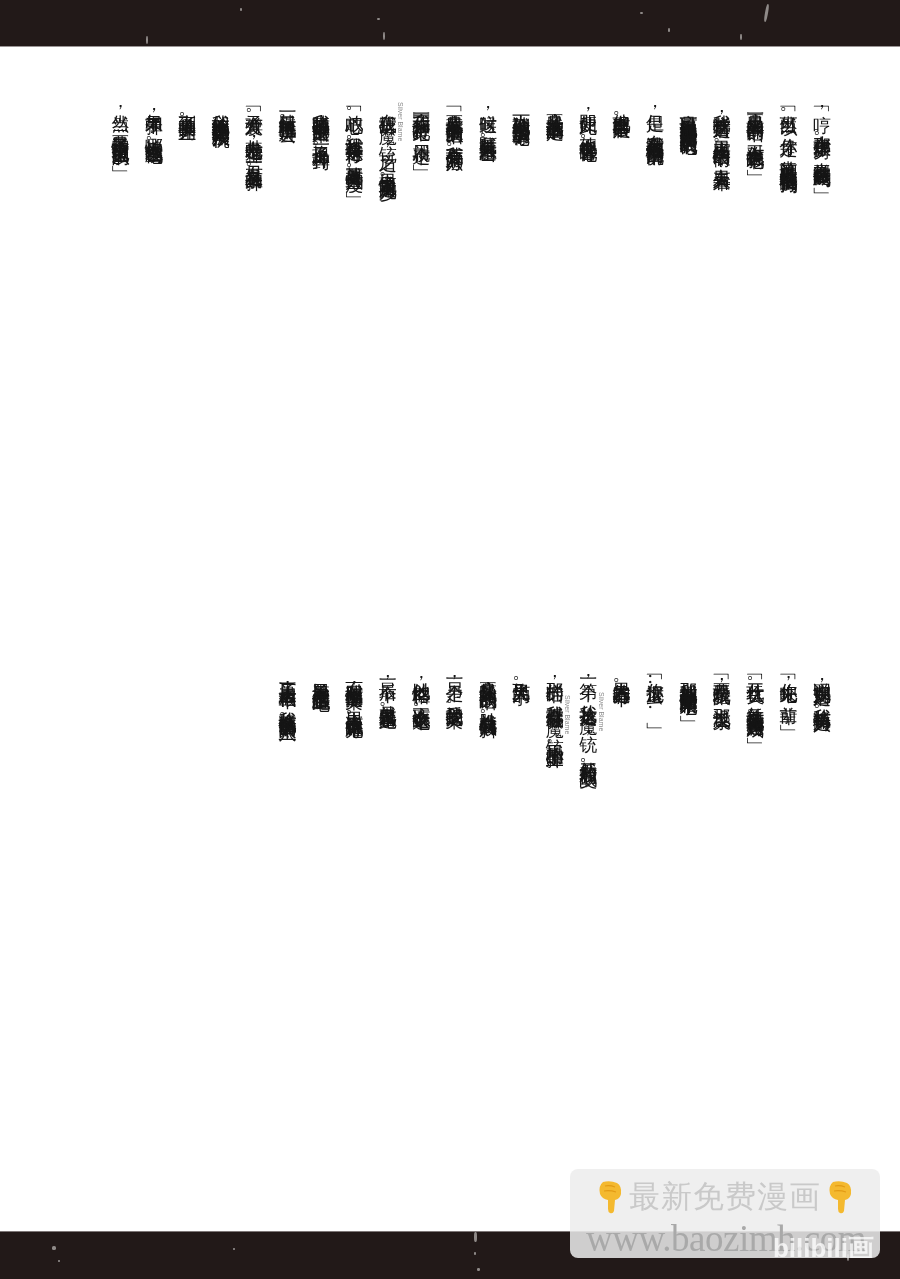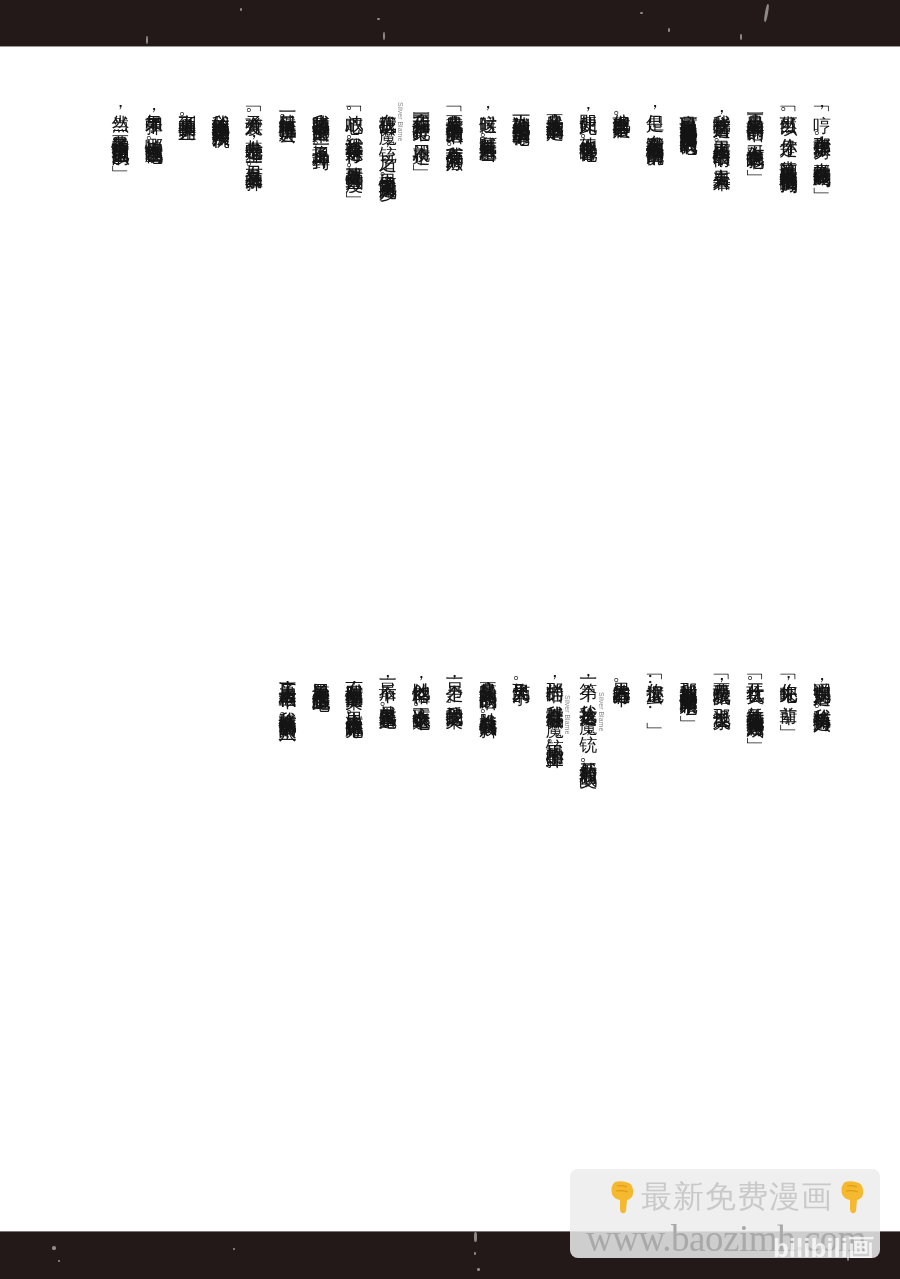--- a/index.html
+++ b/index.html
@@ -31,21 +31,21 @@
     rt {
       font-family: "Liberation Sans", sans-serif;
       font-size: 7px; color: #8a8a8a; letter-spacing: 0;
     }
 
     .watermark {
       position: absolute; left: 570px; top: 1169px; width: 310px; height: 89px;
       background: rgba(236,236,236,0.86); border-radius: 8px; overflow: hidden;
     }
     .wm-line1 {
-      position: absolute; left: 12px; top: 8px; width: 310px; height: 40px;
+      position: absolute; left: 0; top: 8px; width: 310px; height: 40px;
       display: flex; align-items: center; justify-content: center; gap: 6px;
     }
     .wm-title {
       font-family: "DejaVu Sans", sans-serif; font-size: 31px; color: #c9c9c9;
       letter-spacing: 1px;
     }
     .wm-url {
       position: absolute; left: 6px; top: 48px; width: 300px; text-align: center;
       font-family: Liberation Serif, serif; font-size: 37px; color: #a9a9a9;
       letter-spacing: -0.5px; white-space: nowrap;

